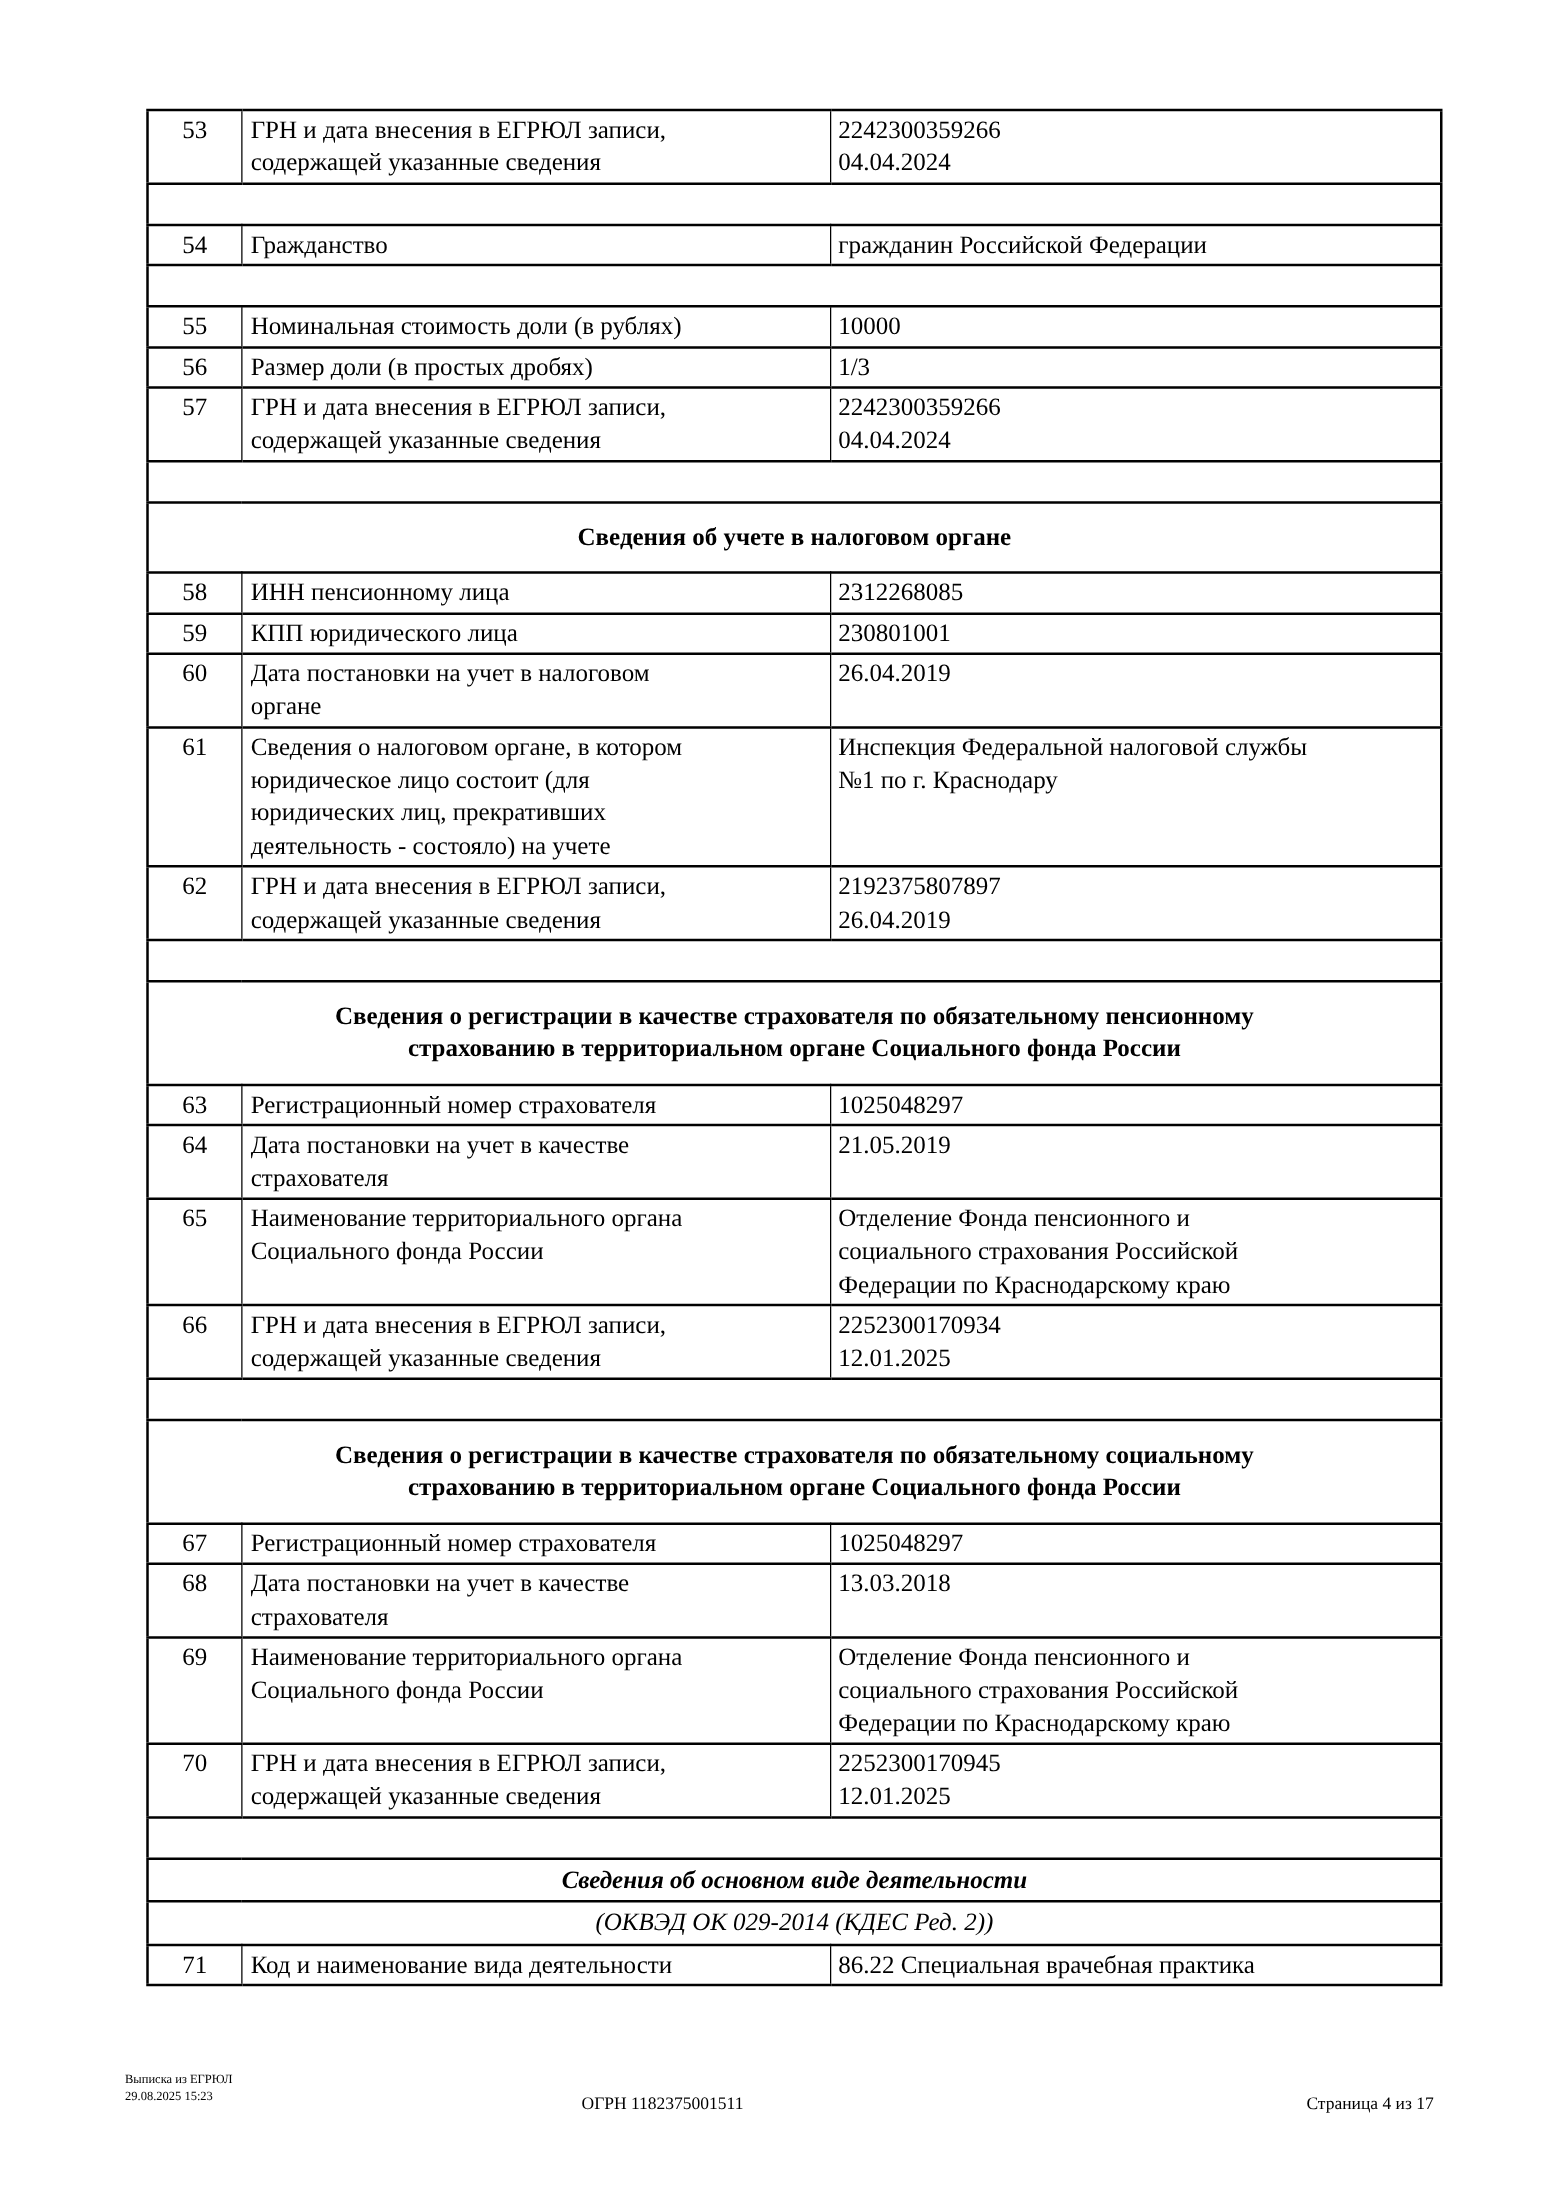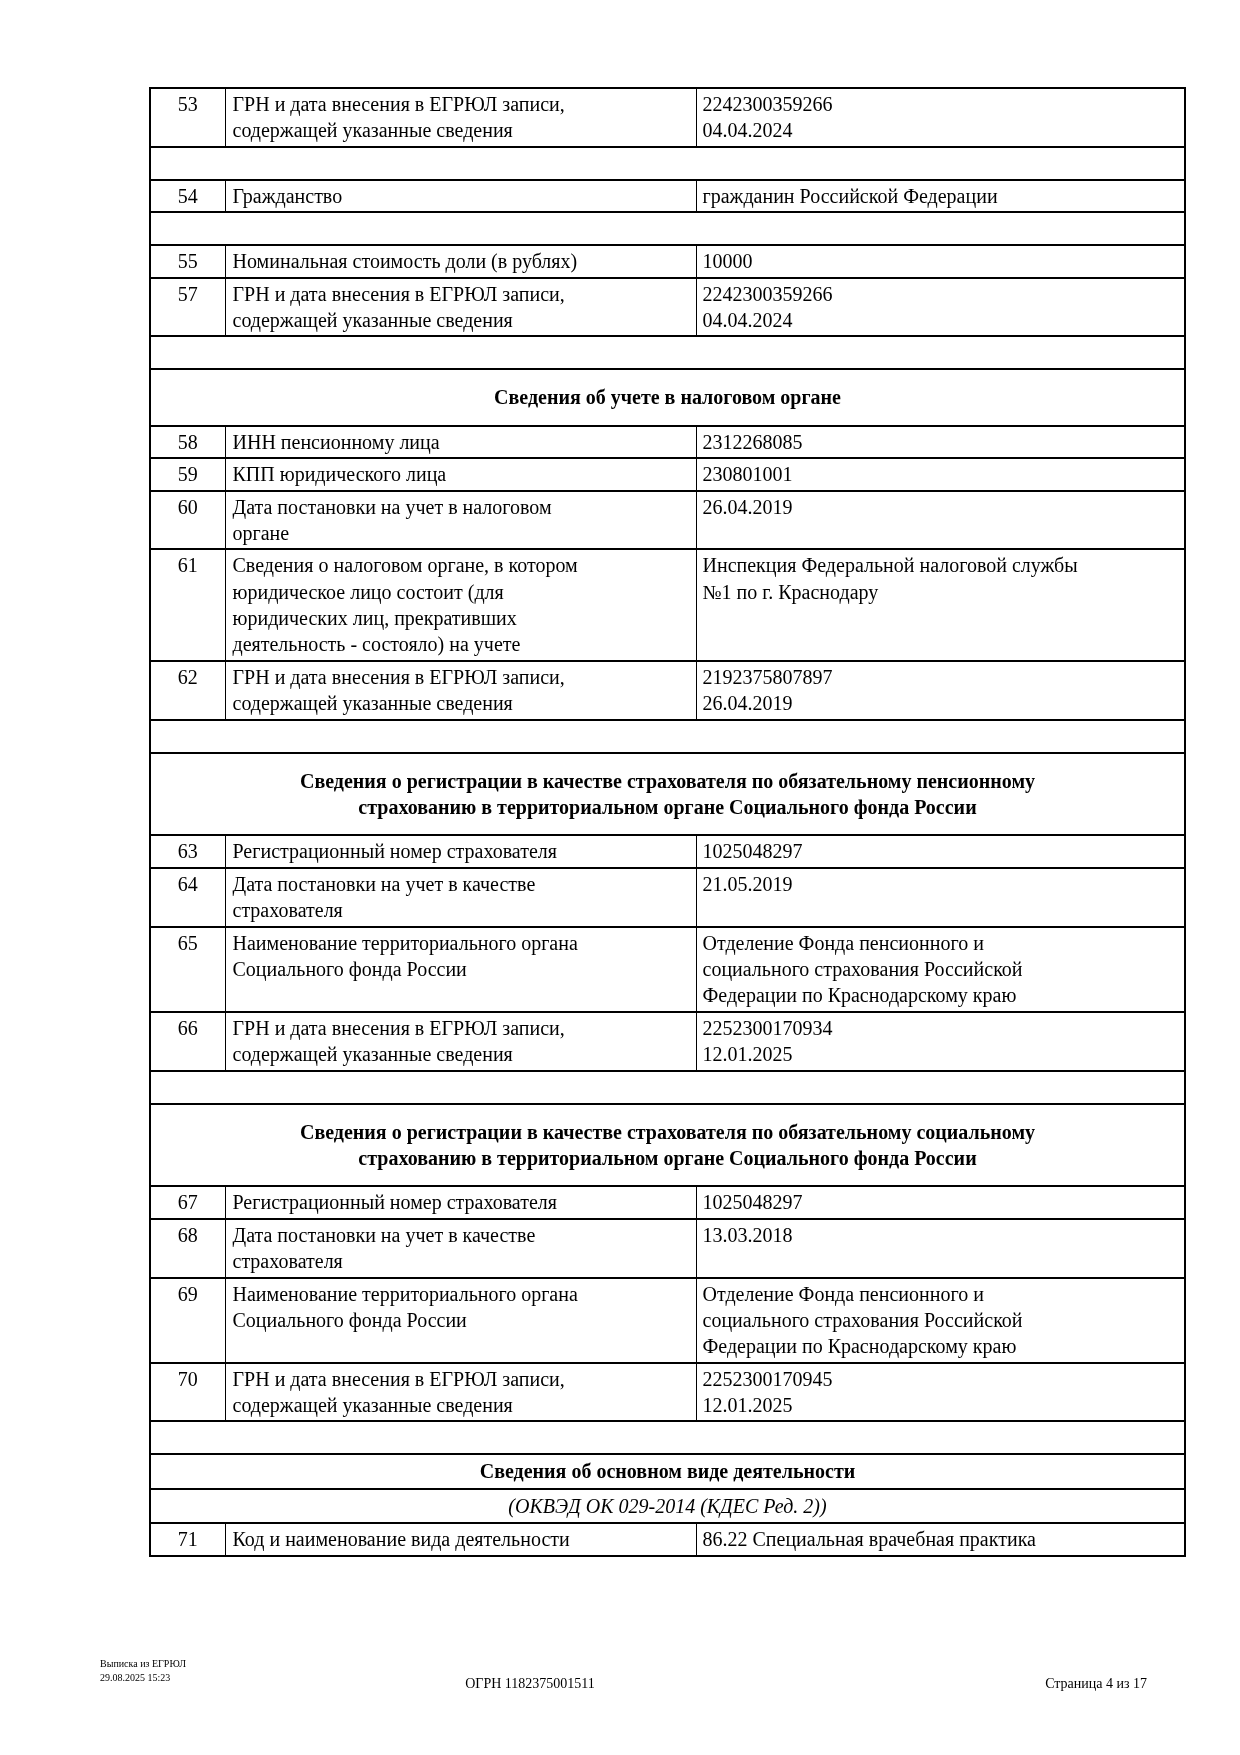--- a/index.html
+++ b/index.html
@@ -17,21 +17,20 @@
     overflow: hidden;
   }
   table.egrul {
     position: absolute;
     left: 117px;
     top: 87px;
     width: 1035px;
     border-collapse: collapse;
     table-layout: fixed;
     border: 2px solid #000000;
-    margin-left: 32px;
   }
   table.egrul td {
     border-left: 1px solid #000000;
     border-right: 1px solid #000000;
     border-top: 2px solid #000000;
     border-bottom: 2px solid #000000;
     vertical-align: top;
     font-size: 20px;
     line-height: 1.32;
     white-space: pre-line;
@@ -57,20 +56,21 @@
     text-align: center;
     font-weight: 700;
     padding: 14px 6px;
   }
   tr.subsection td {
     text-align: center;
     padding: 3px 6px;
   }
   tr.subsection.bold-italic td {
     font-weight: 700;
+    font-style: italic;
     text-align: center;
   }
   tr.subsection.italic td {
     font-style: italic;
   }
   .footer-left {
     position: absolute;
     left: 100px;
     top: 1657px;
     font-size: 10px;
@@ -121,20 +121,25 @@
         </tr>
         <tr class="gap">
           <td colspan="3"></td>
         </tr>
         <tr class="data">
           <td class="num">55</td>
           <td class="label">Номинальная стоимость доли (в рублях)</td>
           <td class="value">10000</td>
         </tr>
         <tr class="data">
+          <td class="num">56</td>
+          <td class="label">Размер доли (в простых дробях)</td>
+          <td class="value">1/3</td>
+        </tr>
+        <tr class="data">
           <td class="num">57</td>
           <td class="label">ГРН и дата внесения в ЕГРЮЛ записи,
 содержащей указанные сведения</td>
           <td class="value">2242300359266
 04.04.2024</td>
         </tr>
         <tr class="gap">
           <td colspan="3"></td>
         </tr>
         <tr class="section">

